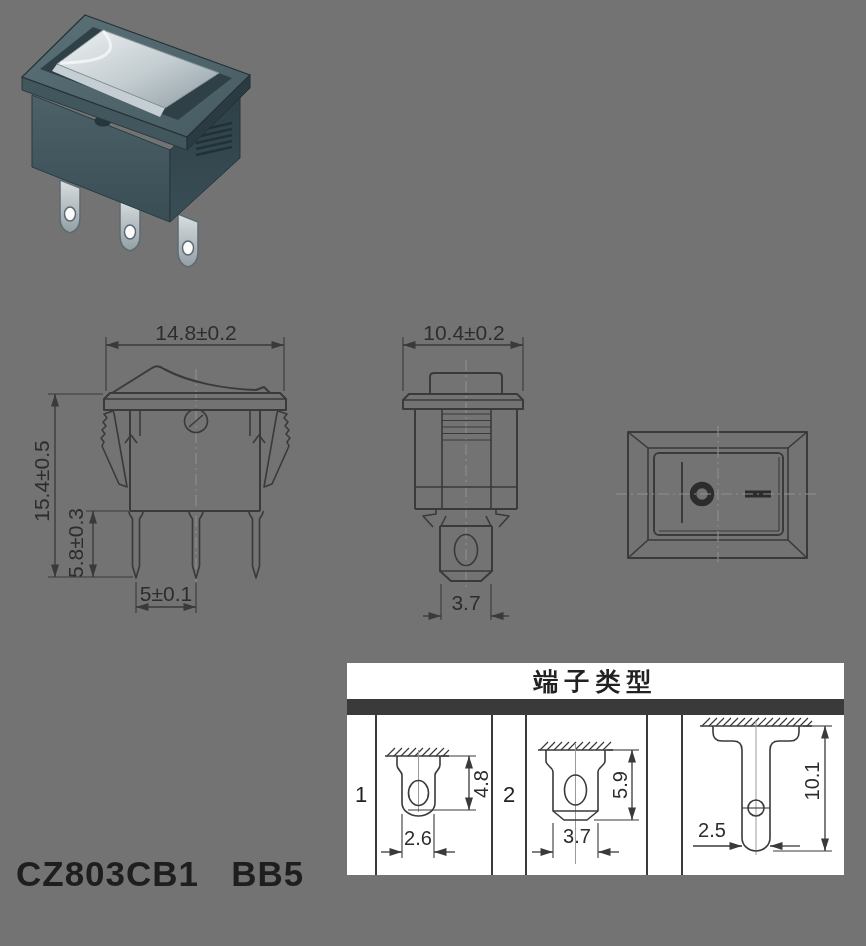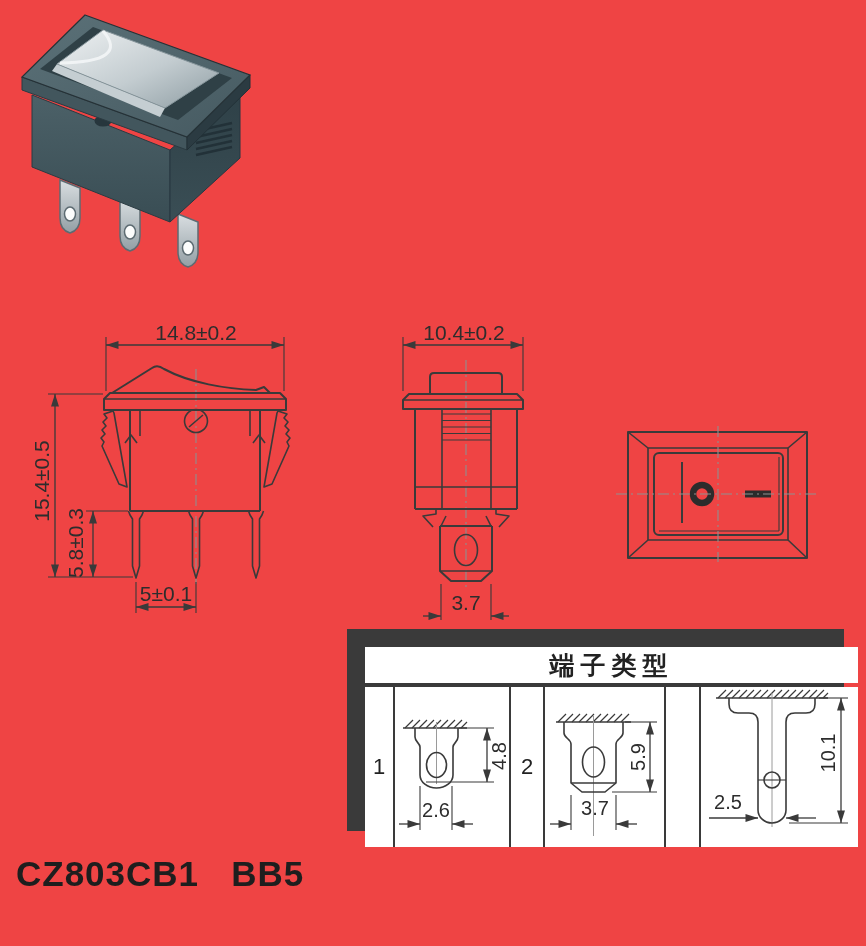--- a/index.html
+++ b/index.html
@@ -1,34 +1,34 @@
 <!DOCTYPE html>
 <html><head>
 <meta charset="utf-8">
 <style>
   html,body{margin:0;padding:0;background:#ffffff;}
-  .page{position:relative;width:866px;height:946px;background:#ef4444;overflow:hidden;
+  .page{position:relative;width:866px;height:946px;background:#737373;overflow:hidden;
         font-family:"Liberation Sans",sans-serif;}
   .abs{position:absolute;}
 
   
   .ol{fill:none;stroke:#3a3a3a;stroke-width:2;stroke-linejoin:round;}
   .ol15{fill:none;stroke:#3a3a3a;stroke-width:1.6;stroke-linejoin:round;}
   .dl{fill:none;stroke:#3a3a3a;stroke-width:1.3;}
   .xl{fill:none;stroke:#3a3a3a;stroke-width:1.1;}
   .cl{fill:none;stroke:#8f8f8f;stroke-width:1.1;stroke-dasharray:11 4 2 4;}
   .clg{fill:none;stroke:#9a9a9a;stroke-width:1;}
   .ht{fill:none;stroke:#3a3a3a;stroke-width:1.2;}
   text.dim{font-family:"Liberation Sans",sans-serif;font-size:21px;fill:#2d2d2d;}
   text.dimS{font-family:"Liberation Sans",sans-serif;font-size:20px;fill:#2d2d2d;}
 
   
-  .term-table{position:absolute;left:347px;top:629px;width:497px;height:202px;
-              background:#3a3a3a;display:grid;grid-template-rows:36px 1fr;gap:4px;
-              padding:18px;box-sizing:border-box;}
+  .term-table{position:absolute;left:347px;top:663px;width:497px;height:202px;
+              background:#3a3a3a;display:grid;grid-template-rows:36px 1fr;gap:16px;
+              padding:0;box-sizing:border-box;}
   .tt-header{background:#ffffff;display:flex;align-items:center;justify-content:center;
              font-size:25px;font-weight:bold;letter-spacing:6px;color:#222;}
   .tt-body{display:grid;grid-template-columns:28px 114px 32px 119px 33px 1fr;gap:2px;
            background:#3a3a3a;}
   .tt-cell{background:#ffffff;display:flex;align-items:center;justify-content:center;}
   .tt-label{background:#ffffff;display:flex;align-items:center;justify-content:center;
             font-size:22px;color:#222;}
 
   .model{position:absolute;left:16px;top:854px;font-size:35px;font-weight:bold;
          color:#1e1e1e;white-space:pre;letter-spacing:1px;}

